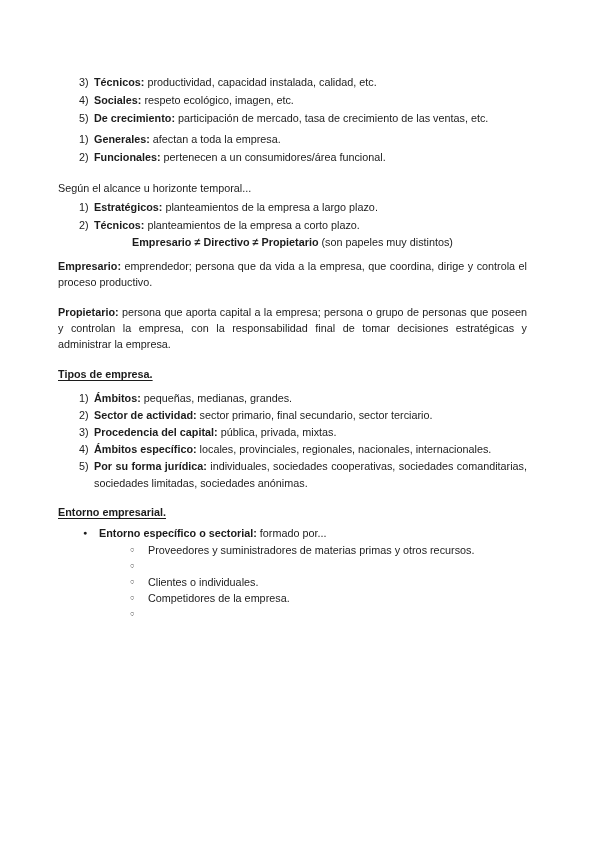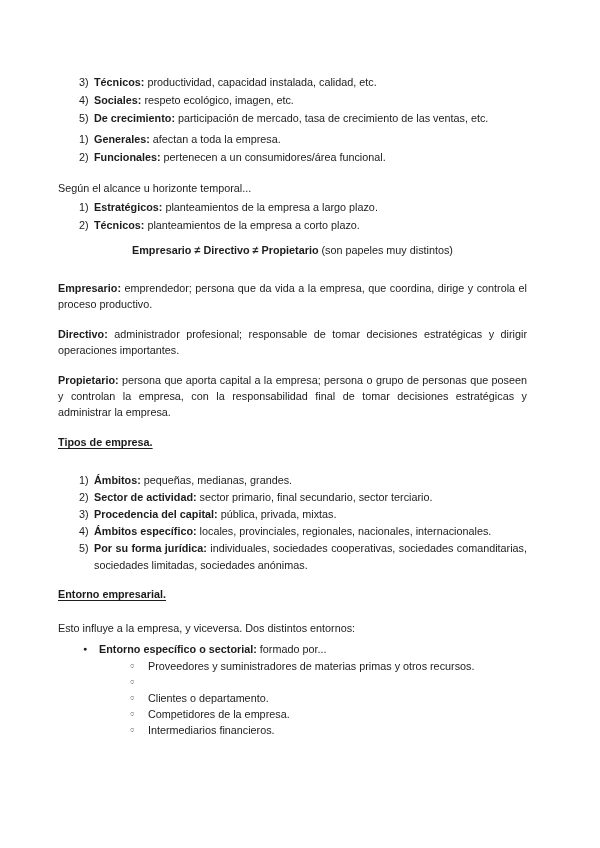--- a/index.html
+++ b/index.html
@@ -30,22 +30,22 @@
 
   .brow { display:flex; line-height:16.5px; }
   .brow .blt { flex:0 0 16px; margin-left:25px; font-size:7px; }
   .brow .btxt { flex:1; }
 
   .srow { display:flex; line-height:16.2px; }
   .srow .sblt { flex:0 0 18px; margin-left:72px; font-size:7.5px; }
   .srow .stxt { flex:1; }
 
   .mt2{margin-top:2px}.mt3{margin-top:3px}.mt7{margin-top:7px}
-  .mt8{margin-top:8px}.mt12{margin-top:12px}.mt14{margin-top:14px}
-  .mt15{margin-top:5px}.mt18{margin-top:18px}.mt19{margin-top:22px}
+  .mt8{}.mt12{margin-top:12px}.mt14{margin-top:14px}
+  .mt15{margin-top:5px}.mt18{margin-top:18px}.mt19{margin-top:8px}
 </style>
 </head>
 <body>
 
 <div class="page">
 
   <div class="nlist lh18">
     <div class="row">
       <span class="num">3)</span>
       <span class="txt"><b>Técnicos:</b> <span>productividad, capacidad instalada, calidad, etc.</span></span>
@@ -79,21 +79,20 @@
     </div>
     <div class="row">
       <span class="num">2)</span>
       <span class="txt"><b>Técnicos:</b> <span>planteamientos de la empresa a corto plazo.</span></span>
     </div>
   </div>
 
   <p class="center mt8"><b>Empresario ≠ Directivo ≠ Propietario</b> <span>(son papeles muy distintos)</span></p>
 
   <p class="para just mt19"><b>Empresario:</b> <span>emprendedor; persona que da vida a la empresa, que coordina, dirige y controla el proceso productivo.</span></p>
-  <p class="para just mt14"><b>Directivo:</b> <span>administrador profesional; responsable de tomar decisiones estratégicas y dirigir operaciones importantes.</span></p>
   <p class="para just mt14"><b>Propietario:</b> <span>persona que aporta capital a la empresa; persona o grupo de personas que poseen y controlan la empresa, con la responsabilidad final de tomar decisiones estratégicas y administrar la empresa.</span></p>
 
   <p class="hd mt14"><span class="u">Tipos de empresa.</span></p>
   <div class="nlist lh17 mt19">
     <div class="row">
       <span class="num">1)</span>
       <span class="txt"><b>Ámbitos:</b> <span>pequeñas, medianas, grandes.</span></span>
     </div>
     <div class="row">
       <span class="num">2)</span>
@@ -107,42 +106,40 @@
       <span class="num">4)</span>
       <span class="txt"><b>Ámbitos específico:</b> <span>locales, provinciales, regionales, nacionales, internacionales.</span></span>
     </div>
     <div class="row">
       <span class="num">5)</span>
       <span class="txt"><b>Por su forma jurídica:</b> <span>individuales, sociedades cooperativas, sociedades comanditarias, sociedades limitadas, sociedades anónimas.</span></span>
     </div>
   </div>
 
   <p class="hd mt12"><span class="u">Entorno empresarial.</span></p>
-  <p class="para mt18">Esto influye a la empresa, y viceversa. Dos distintos entornos:</p>
 
   <div class="brow mt15">
     <span class="blt">●</span>
     <span class="btxt"><b>Entorno específico o sectorial:</b> <span>formado por...</span></span>
   </div>
 
   <div>
     <div class="srow">
       <span class="sblt">○</span>
       <span class="stxt">Proveedores y suministradores de materias primas y otros recursos.</span>
     </div>
     <div class="srow">
       <span class="sblt">○</span>
     </div>
     <div class="srow">
       <span class="sblt">○</span>
-      <span class="stxt">Clientes o departamento.</span>
+      <span class="stxt">Clientes o individuales.</span>
     </div>
     <div class="srow">
       <span class="sblt">○</span>
       <span class="stxt">Competidores de la empresa.</span>
     </div>
     <div class="srow">
       <span class="sblt">○</span>
-      <span class="stxt">Intermediarios financieros.</span>
     </div>
   </div>
 
 </div>
 
 </body></html>

